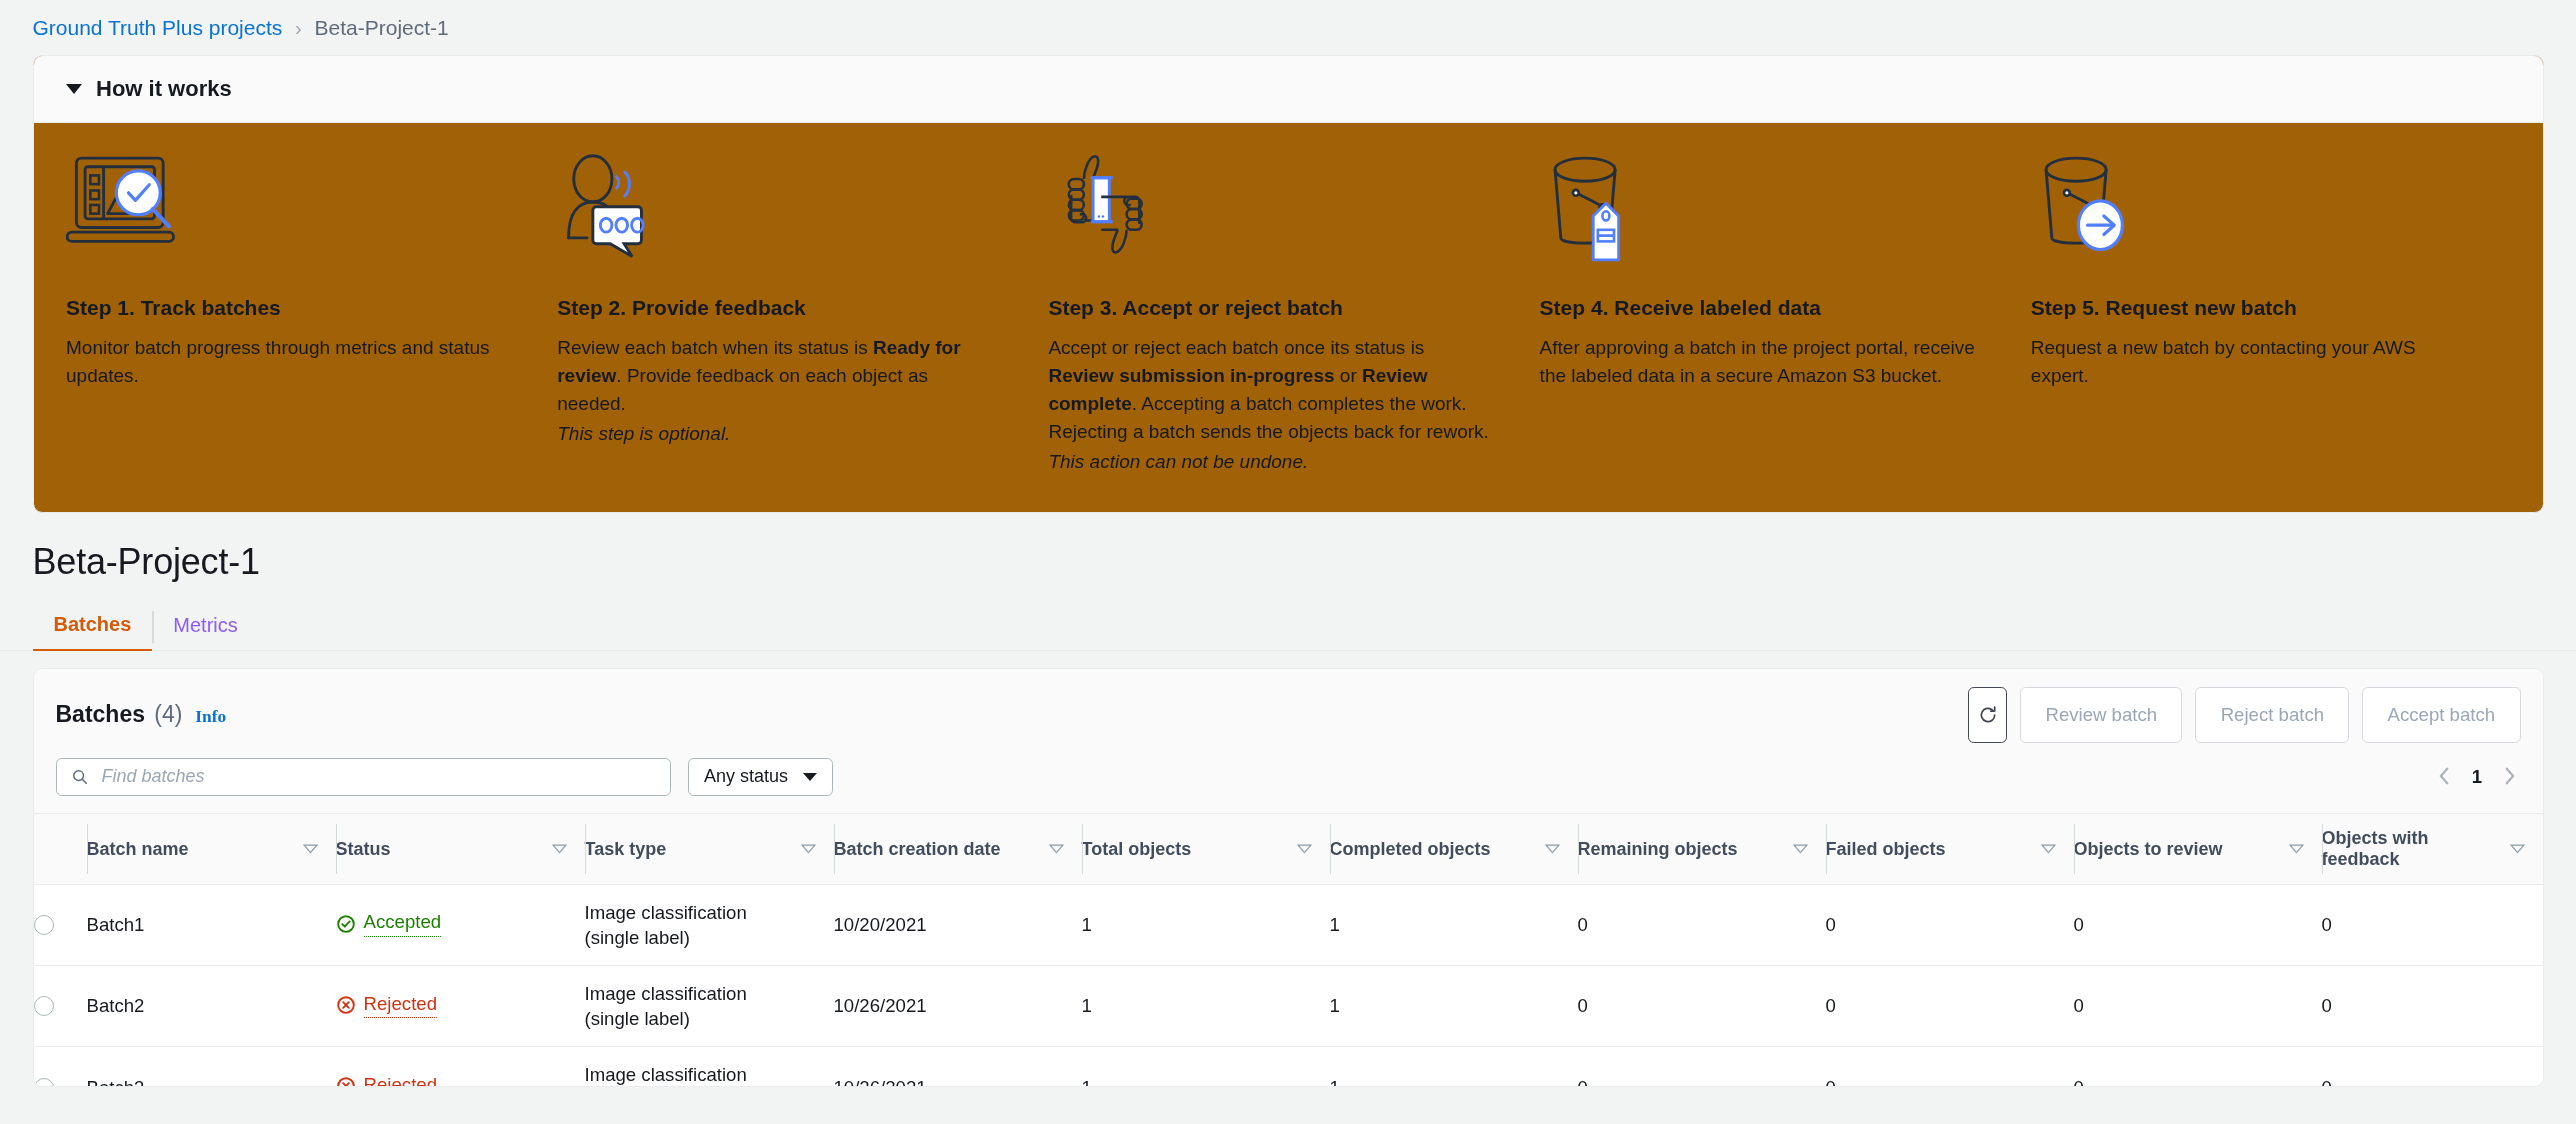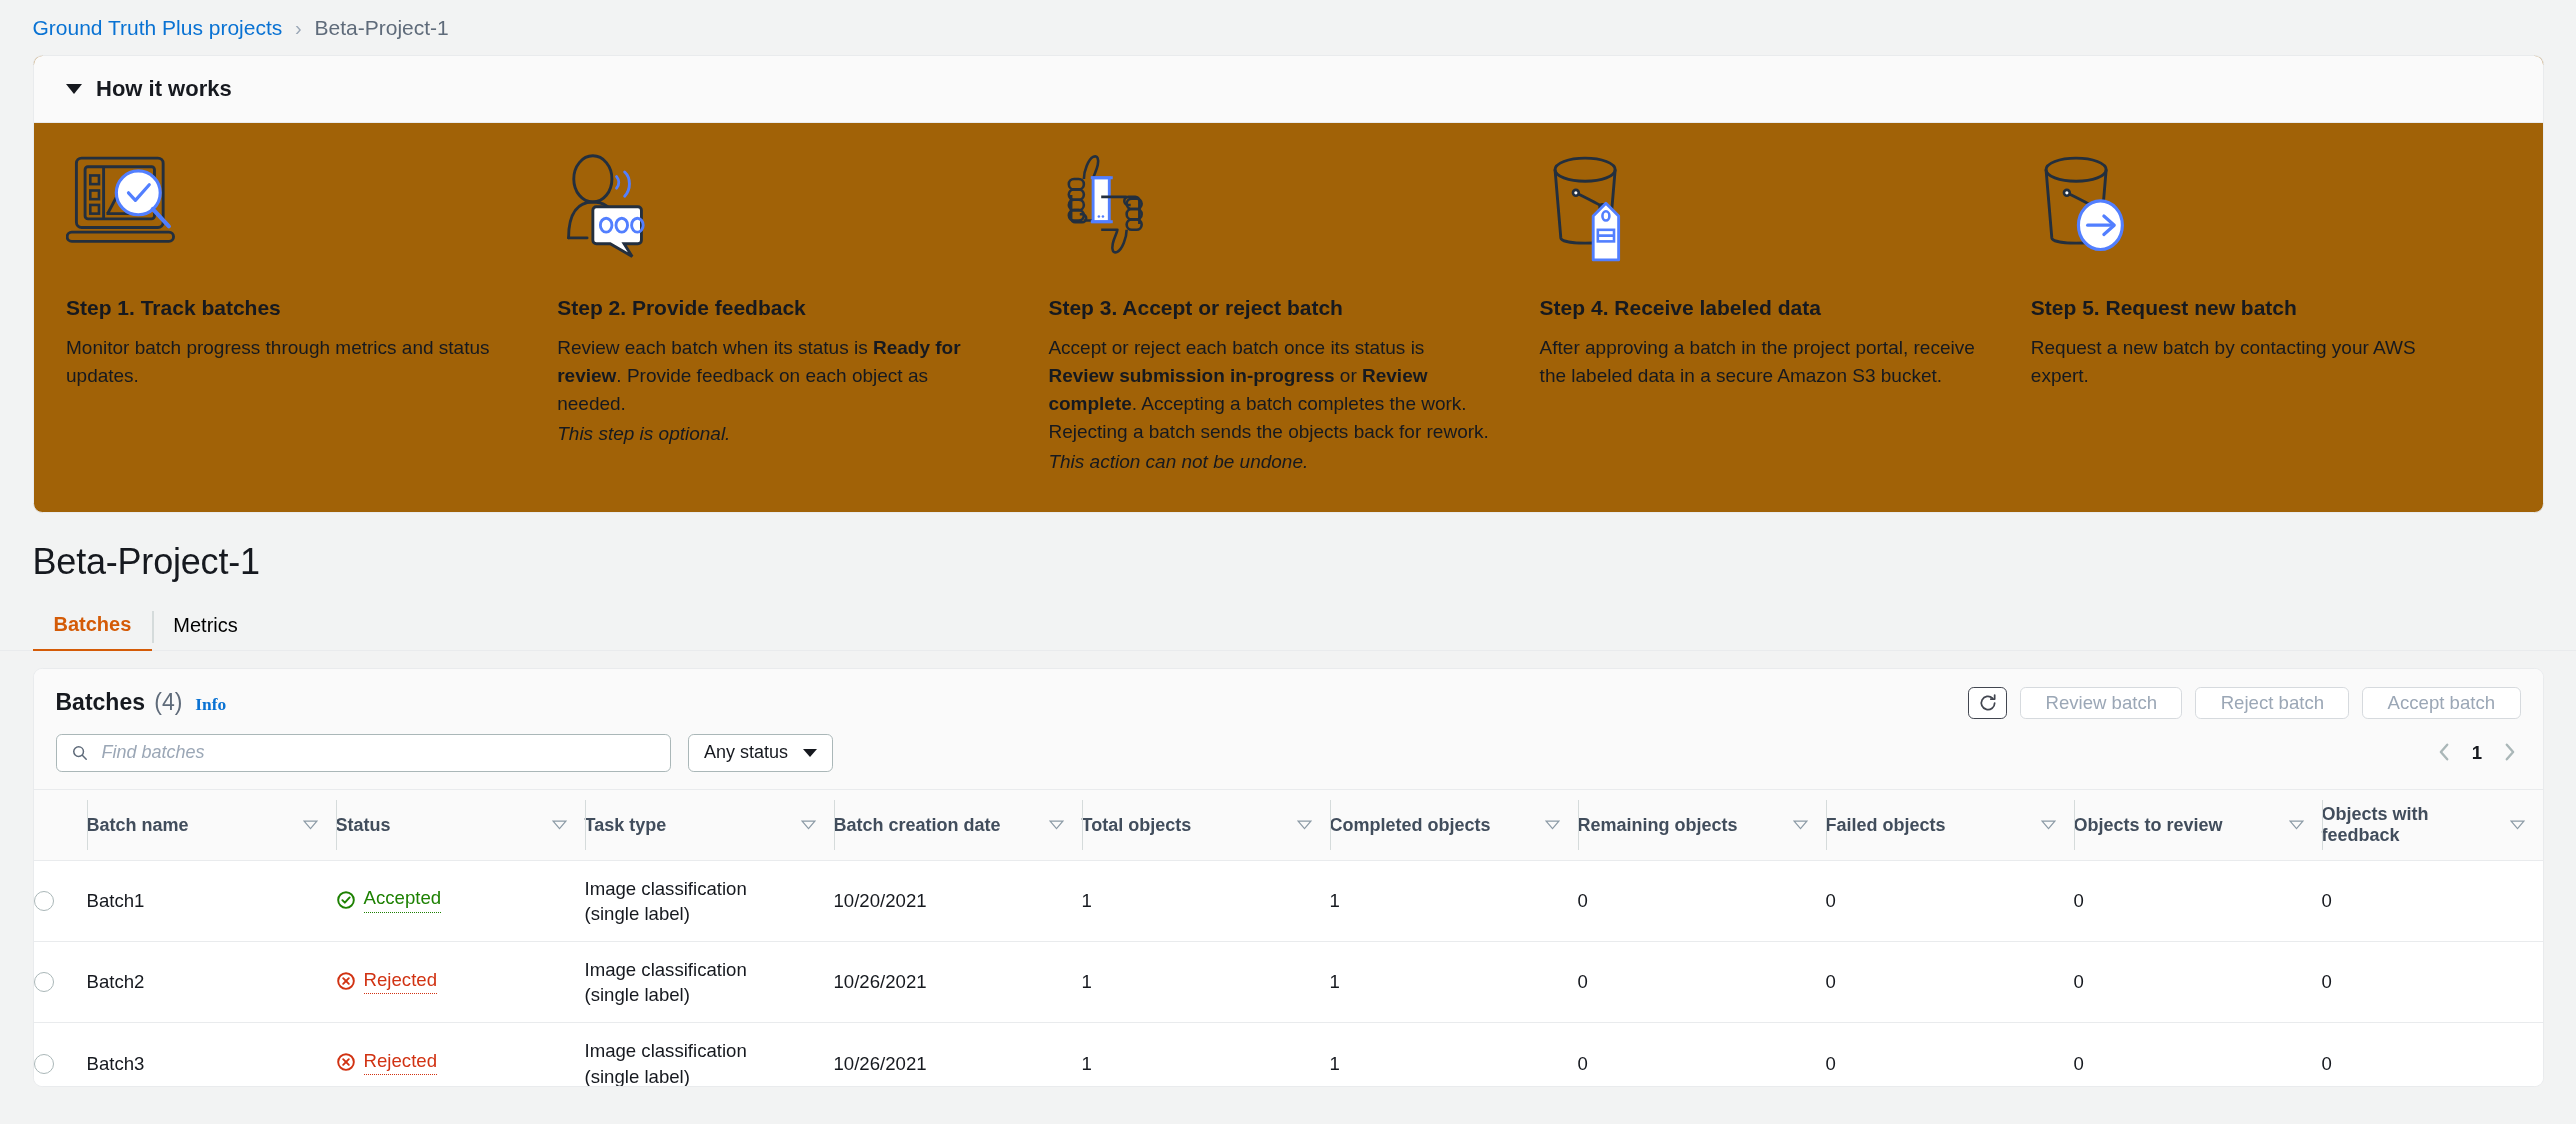--- a/index.html
+++ b/index.html
@@ -84,21 +84,21 @@
     font-weight: normal;
     letter-spacing: -0.2px;
   }
   .tabs {
     display: flex; align-items: flex-end;
     padding: 0 32.5px;
     margin-top: 20px;
     border-bottom: 1.2px solid #e9ebed;
   }
   .tab {
-    font-size: 20px; color: #000000;
+    font-size: 20px; color: #8b5cf6;
     padding: 10.4px 21px 12.8px 21px;
     cursor: pointer;
     position: relative;
     white-space: nowrap;
   }
   .tab + .tab::before {
     content: ""; position: absolute;
     left: 0; top: 7px; bottom: 7px;
     width: 1.2px; background: #d5dbdb;
   }
@@ -124,21 +124,21 @@
   }
   .batches-title-wrap { display: flex; align-items: baseline; gap: 9.3px; }
   .batches-title { font-size: 23px; font-weight: bold; color: #16191f; }
   .batches-count { font-size: 23px; color: #5f6b7a; font-weight: normal; }
   .info-link {
     font-size: 17.4px; color: #0972d3; font-weight: bold;
     cursor: pointer; margin-left: 3.5px; font-family: Liberation Serif, serif;
   }
   .head-actions { display: flex; align-items: center; gap: 12.8px; }
   .btn {
-    height: 32px;
+    height: 56px;
     padding: 0 24.4px;
     border-radius: 5.8px;
     font-size: 18.6px;
     display: flex; align-items: center; justify-content: center;
     background: #ffffff;
     white-space: nowrap;
     cursor: pointer;
   }
   .btn.disabled {
     color: #9ba7b6;

